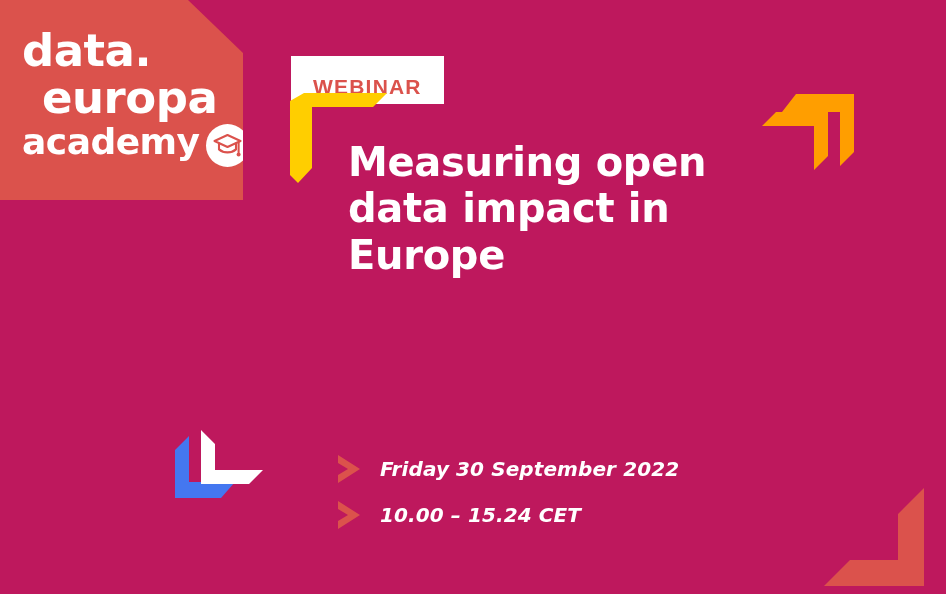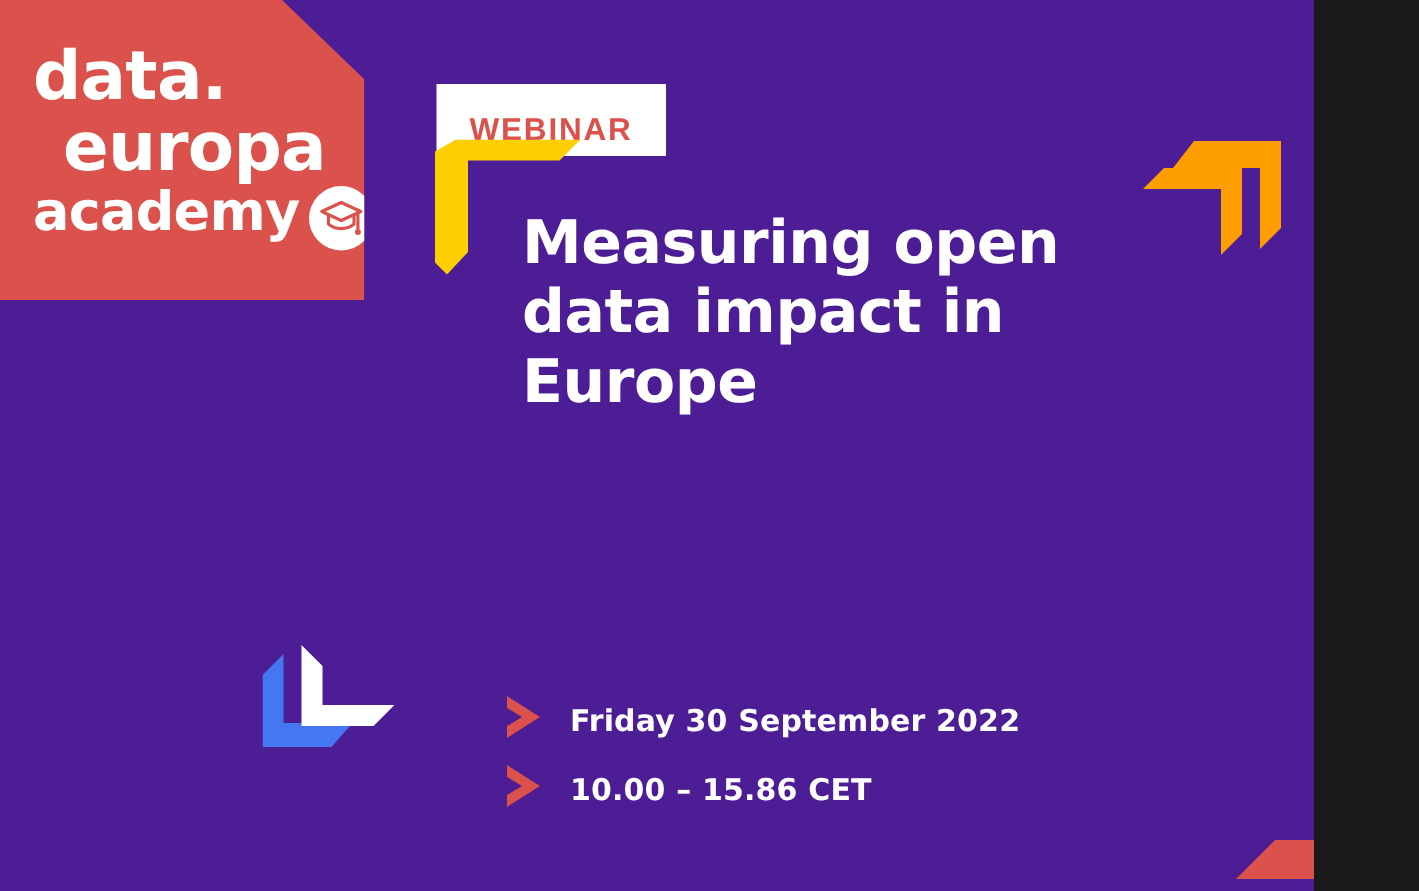--- a/index.html
+++ b/index.html
@@ -2,24 +2,24 @@
 <html><head>
 <meta charset="utf-8">
 <style>
   html, body {
     margin: 0;
     padding: 0;
     background: #1a1a1a;
   }
   #banner {
     position: relative;
-    width: 876px;
+    width: 946px;
     height: 594px;
     overflow: hidden;
-    background: #4c1d95;
+    background: #be185d;
     font-family: "Liberation Sans", sans-serif;
     -webkit-font-smoothing: antialiased;
   }
 
   
   #logo-block {
     position: absolute;
     left: 0;
     top: 0;
     width: 243px;
@@ -120,22 +120,23 @@
   }
 
   
   #details {
     position: absolute;
     left: 336px;
     top: 446px;
   }
   .detail-row {
     display: flex;
-    align-items: flex-end;
+    align-items: center;
     height: 46px;
+    font-style: italic;
   }
   .detail-chevron {
     width: 26px;
     height: 28px;
     flex: 0 0 auto;
     margin-right: 18px;
   }
   .detail-text {
     color: #FFFFFF;
     font-family: "DejaVu Sans", sans-serif;
@@ -213,21 +214,21 @@
         </svg>
       </div>
       <div class="detail-text">Friday 30 September 2022</div>
     </div>
     <div class="detail-row">
       <div class="detail-chevron">
         <svg width="26" height="28" viewBox="0 0 26 28" aria-hidden="true">
           <path d="M2 0 L24 14 L2 28 L2 20 L12 14 L2 8 Z" fill="#DB524C"></path>
         </svg>
       </div>
-      <div class="detail-text">10.00 – 15.86 CET</div>
+      <div class="detail-text">10.00 – 15.24 CET</div>
     </div>
   </div>
 
   <div id="red-bracket">
     <svg width="125" height="110" viewBox="0 0 125 110" aria-hidden="true">
       <path d="M100 0 L100 98 L0 98 L26 72 L74 72 L74 26 Z" fill="#DB524C"></path>
     </svg>
   </div>
 
 </div>

